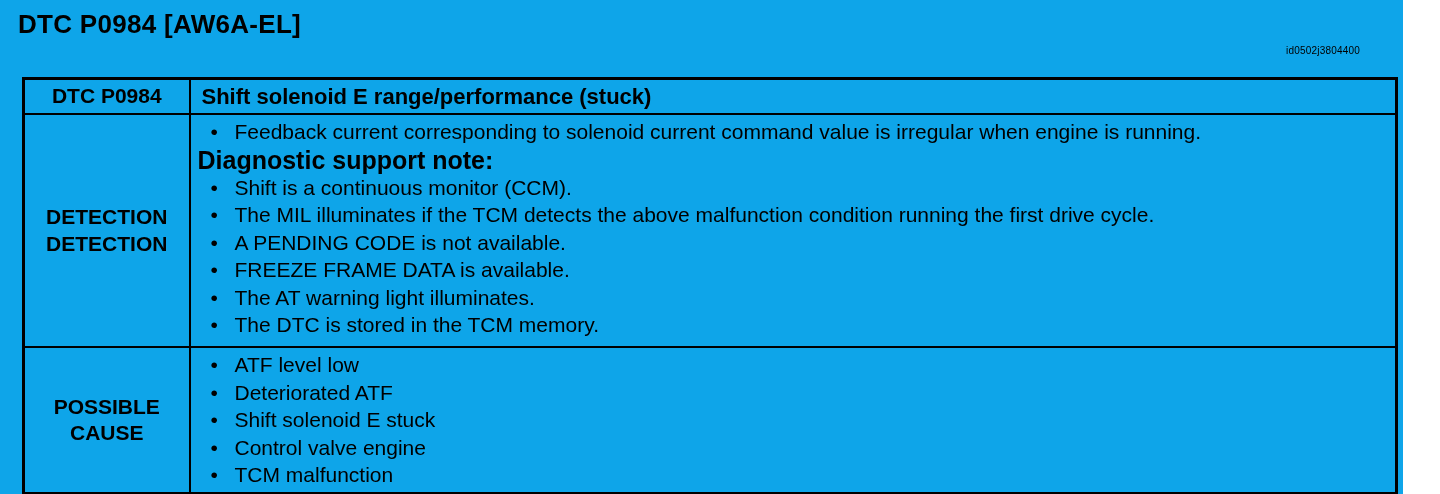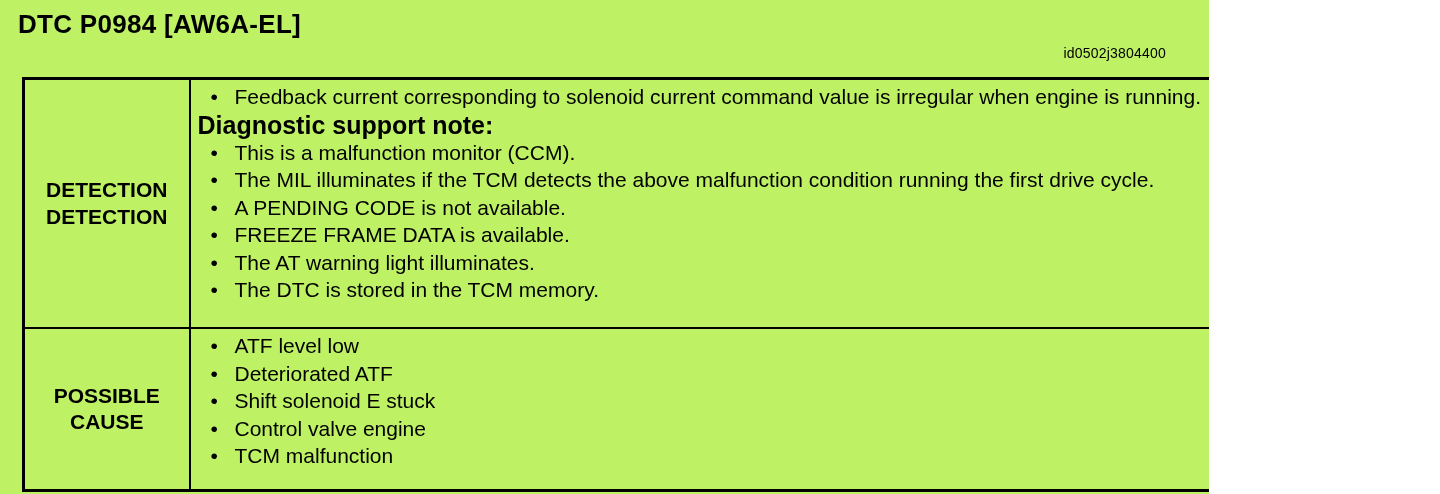--- a/index.html
+++ b/index.html
@@ -4,39 +4,39 @@
 <style>
   html, body {
     margin: 0;
     padding: 0;
     background: #ffffff;
     font-family: "Liberation Sans", sans-serif;
     color: #000000;
   }
   .page {
     position: relative;
-    width: 1209px;
+    width: 1403px;
     height: 494px;
-    background: #bef264;
+    background: #0ea5e9;
     overflow: hidden;
   }
   .doc-title {
     position: absolute;
     left: 18px;
     top: 9px;
     font-size: 26px;
     font-weight: bold;
     letter-spacing: 0.3px;
     white-space: nowrap;
   }
   .doc-id {
     position: absolute;
     right: 43px;
     top: 45px;
-    font-size: 14px;
+    font-size: 10px;
     letter-spacing: 0.2px;
   }
   table.dtc-table {
     position: absolute;
     left: 22px;
     top: 77px;
     width: 1376px;
     border-collapse: collapse;
     table-layout: fixed;
     border: 3px solid #000;
@@ -61,21 +61,21 @@
     vertical-align: middle;
     padding: 0 8px 0 11px;
     white-space: nowrap;
   }
   .detection-row td { height: 226px; }
   .cause-row td { height: 139px; margin-left: 30px; }
   .content-cell {
     vertical-align: top;
     font-size: 21px;
     line-height: 27.5px;
-    padding: 3px 8px 18px 2px;
+    padding: 3px 8px 2px 2px;
   }
   ul.bullets {
     list-style: none;
     margin: 0;
     padding: 0;
   }
   ul.bullets li {
     position: relative;
     padding-left: 42px;
     white-space: nowrap;
@@ -102,30 +102,34 @@
   <div class="doc-title">DTC P0984 [AW6A-EL]</div>
 
   <div class="doc-id">id0502j3804400</div>
 
   <table class="dtc-table">
     <colgroup>
       <col class="col-label">
       <col class="col-content">
     </colgroup>
     <tbody>
+      <tr class="header-row">
+        <td class="label-cell">DTC P0984</td>
+        <td class="desc-cell">Shift solenoid E range/performance (stuck)</td>
+      </tr>
 
       <tr class="detection-row">
         <td class="label-cell">DETECTION DETECTION</td>
         <td class="content-cell">
           <ul class="bullets">
             <li>Feedback current corresponding to solenoid current command value is irregular when engine is running.</li>
           </ul>
           <div class="note-heading">Diagnostic support note:</div>
           <ul class="bullets">
-            <li>This is a malfunction monitor (CCM).</li>
+            <li>Shift is a continuous monitor (CCM).</li>
             <li>The MIL illuminates if the TCM detects the above malfunction condition running the first drive cycle.</li>
             <li>A PENDING CODE is not available.</li>
             <li>FREEZE FRAME DATA is available.</li>
             <li>The AT warning light illuminates.</li>
             <li>The DTC is stored in the TCM memory.</li>
           </ul>
         </td>
       </tr>
 
       <tr class="cause-row">

